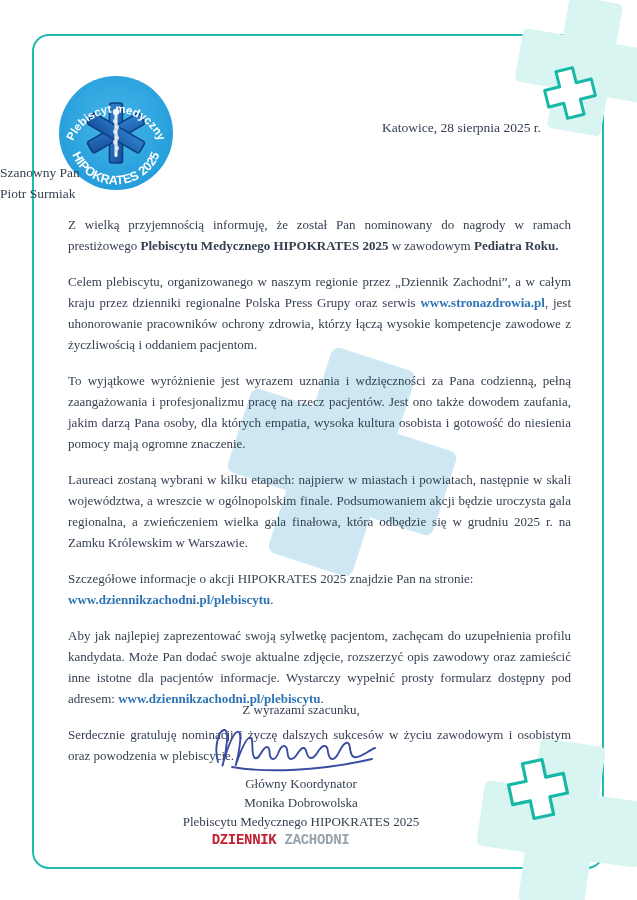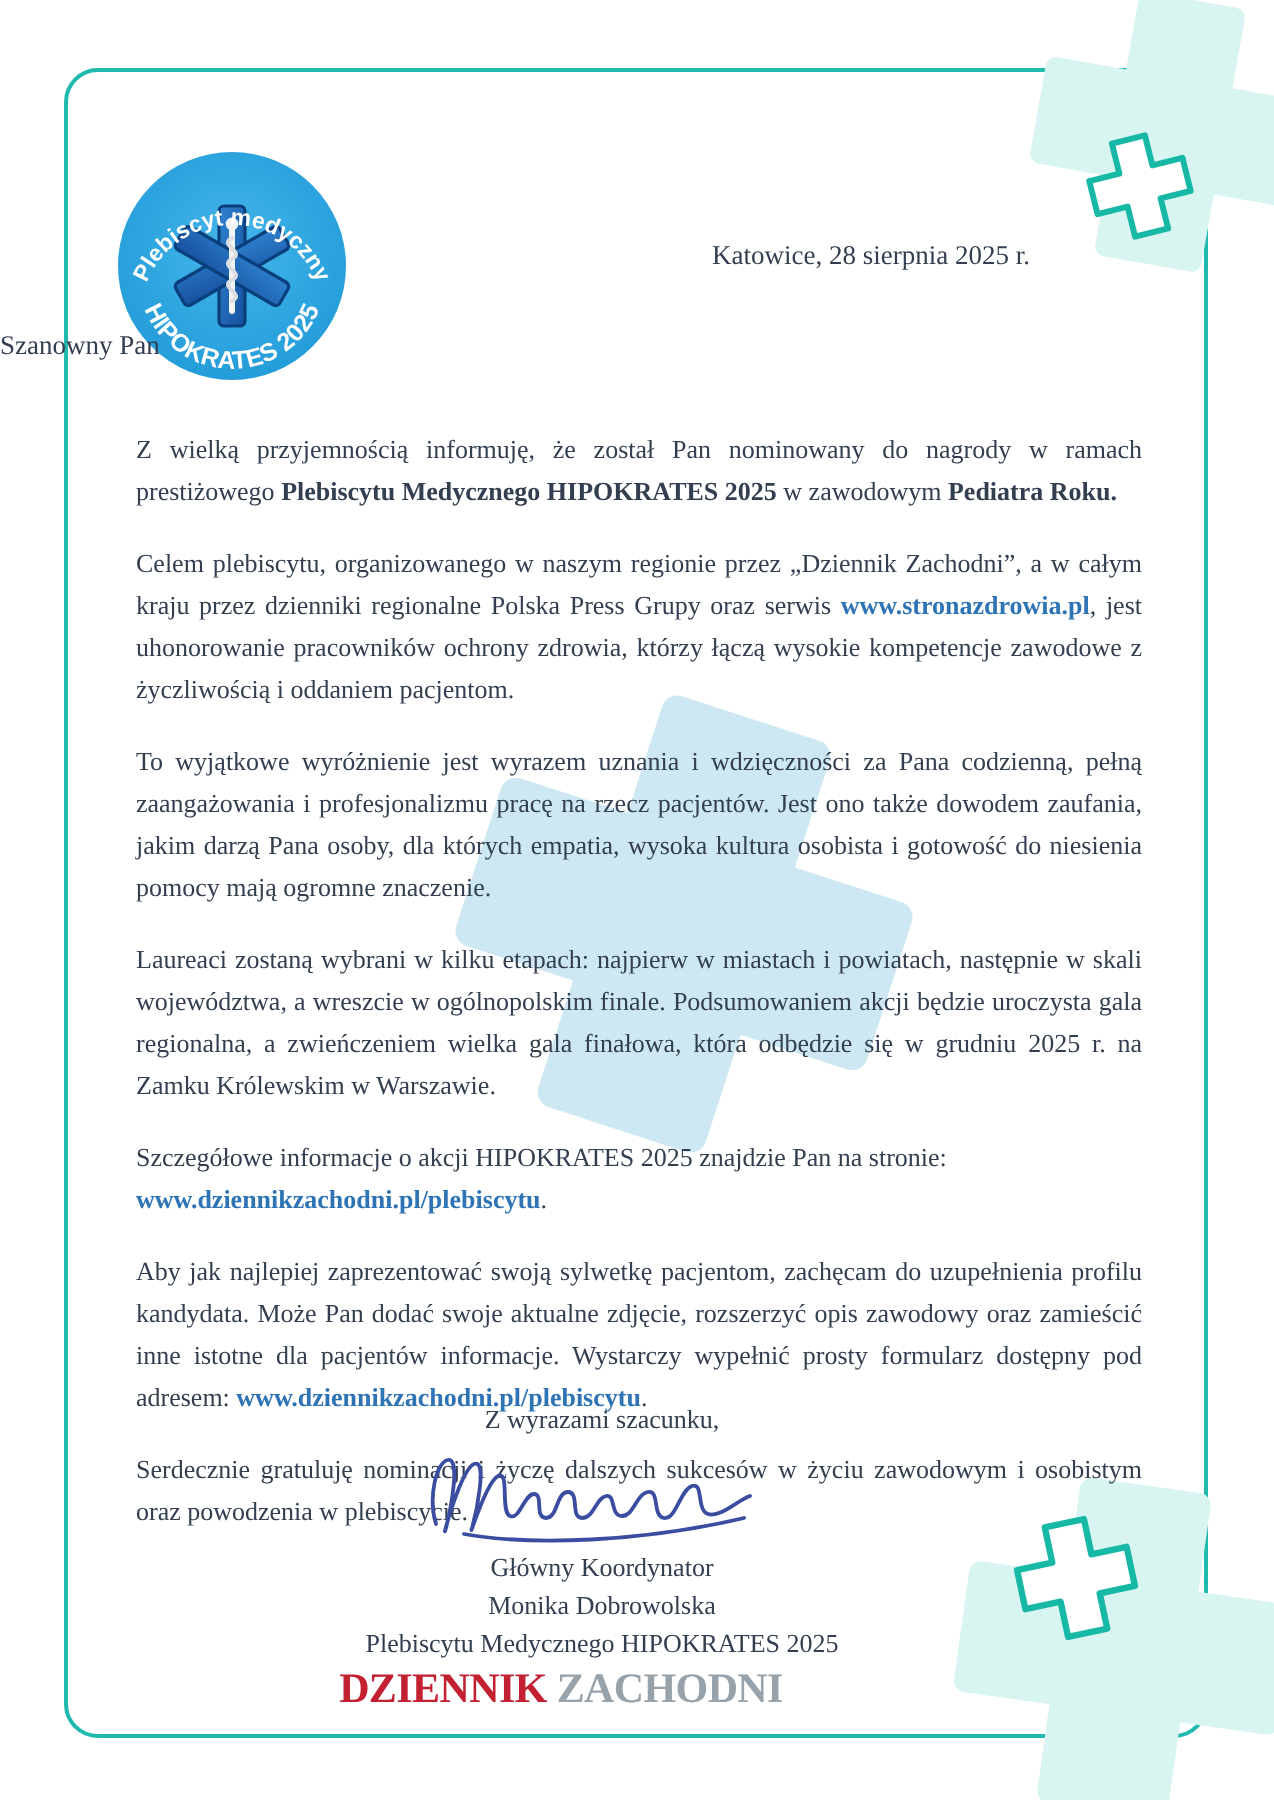--- a/index.html
+++ b/index.html
@@ -7,21 +7,21 @@
     position:relative; width:637px; height:900px; overflow:hidden;
     background:#ffffff; font-family:"Liberation Serif", serif; color:#333f50;
   }
   .bg-layer{position:absolute; left:0; top:0; z-index:0;}
   .content{position:absolute; left:0; top:0; width:637px; height:900px; z-index:1;}
 
   .badge{position:absolute; left:56px; top:71px; width:120px; height:120px;}
 
   .date-line{
     position:absolute; left:330px; top:120px; width:211px;
-    text-align:center; font-size:13.5px;
+    text-align:right; font-size:13.5px;
   }
   .recipient{
     position:absolute; left:0; top:162px; width:637px;
     font-weight:normal; font-size:13.5px; line-height:21px;
   }
   .letter-body{
     position:absolute; left:68px; top:214px; width:503px;
     font-size:13px; line-height:21px; text-align:justify;
   }
   .para{margin:0 0 15px 0;}
@@ -30,22 +30,22 @@
 
   .closing-block{
     position:absolute; left:0; top:700px; width:602px; text-align:center;
     font-size:13px; line-height:20px;
   }
   .signature-svg{display:block; margin:2px auto 0 auto;}
   .sig-lines{line-height:19px;}
 
   .footer-logo{
     position:absolute; left:0; top:832px; width:561px; text-align:center;
-    font-family:Liberation Serif, serif; font-weight:800;
-    font-size:21px; letter-spacing:-0.3px; white-space:nowrap;
+    font-family:Liberation Mono, monospace; font-weight:800;
+    font-size:14px; letter-spacing:-0.3px; white-space:nowrap;
   }
   .footer-logo .dz{color:#c32032;}
   .footer-logo .za{color:#98a2aa;}
 </style>
 </head>
 <body>
 
 <div class="page">
 
   <svg class="bg-layer" width="637" height="900" viewBox="0 0 637 900">
@@ -105,20 +105,21 @@
       </text>
       <text font-family="Liberation Sans, sans-serif" font-size="12.5" font-weight="bold" fill="#ffffff">
         <textPath href="#arcBot" startOffset="50%" text-anchor="middle">HIPOKRATES 2025</textPath>
       </text>
     </svg>
 
     <div class="date-line">Katowice, 28 sierpnia 2025 r.</div>
 
     <div class="recipient">
       <div>Szanowny Pan</div>
+      <div>Piotr Surmiak</div>
     </div>
 
     <div class="letter-body" id="paragraphs">
         <p class="para"><span>Z wielką przyjemnością informuję, że został Pan nominowany do nagrody w ramach prestiżowego </span><span class="b">Plebiscytu Medycznego HIPOKRATES 2025</span><span> w zawodowym </span><span class="b">Pediatra Roku.</span></p>
         <p class="para"><span>Celem plebiscytu, organizowanego w naszym regionie przez „Dziennik Zachodni”, a w całym kraju przez dzienniki regionalne Polska Press Grupy oraz serwis </span><a class="link">www.stronazdrowia.pl</a><span>, jest uhonorowanie pracowników ochrony zdrowia, którzy łączą wysokie kompetencje zawodowe z życzliwością i oddaniem pacjentom.</span></p>
         <p class="para"><span>To wyjątkowe wyróżnienie jest wyrazem uznania i wdzięczności za Pana codzienną, pełną zaangażowania i profesjonalizmu pracę na rzecz pacjentów. Jest ono także dowodem zaufania, jakim darzą Pana osoby, dla których empatia, wysoka kultura osobista i gotowość do niesienia pomocy mają ogromne znaczenie.</span></p>
         <p class="para"><span>Laureaci zostaną wybrani w kilku etapach: najpierw w miastach i powiatach, następnie w skali województwa, a wreszcie w ogólnopolskim finale. Podsumowaniem akcji będzie uroczysta gala regionalna, a zwieńczeniem wielka gala finałowa, która odbędzie się w grudniu 2025 r. na Zamku Królewskim w Warszawie.</span></p>
         <p class="para"><span>Szczegółowe informacje o akcji HIPOKRATES 2025 znajdzie Pan na stronie:</span><br><a class="link">www.dziennikzachodni.pl/plebiscytu</a><span>.</span></p>
         <p class="para"><span>Aby jak najlepiej zaprezentować swoją sylwetkę pacjentom, zachęcam do uzupełnienia profilu kandydata. Może Pan dodać swoje aktualne zdjęcie, rozszerzyć opis zawodowy oraz zamieścić inne istotne dla pacjentów informacje. Wystarczy wypełnić prosty formularz dostępny pod adresem: </span><a class="link">www.dziennikzachodni.pl/plebiscytu</a><span>.</span></p>
         <p class="para"><span>Serdecznie gratuluję nominacji i życzę dalszych sukcesów w życiu zawodowym i osobistym oraz powodzenia w plebiscycie.</span></p>

